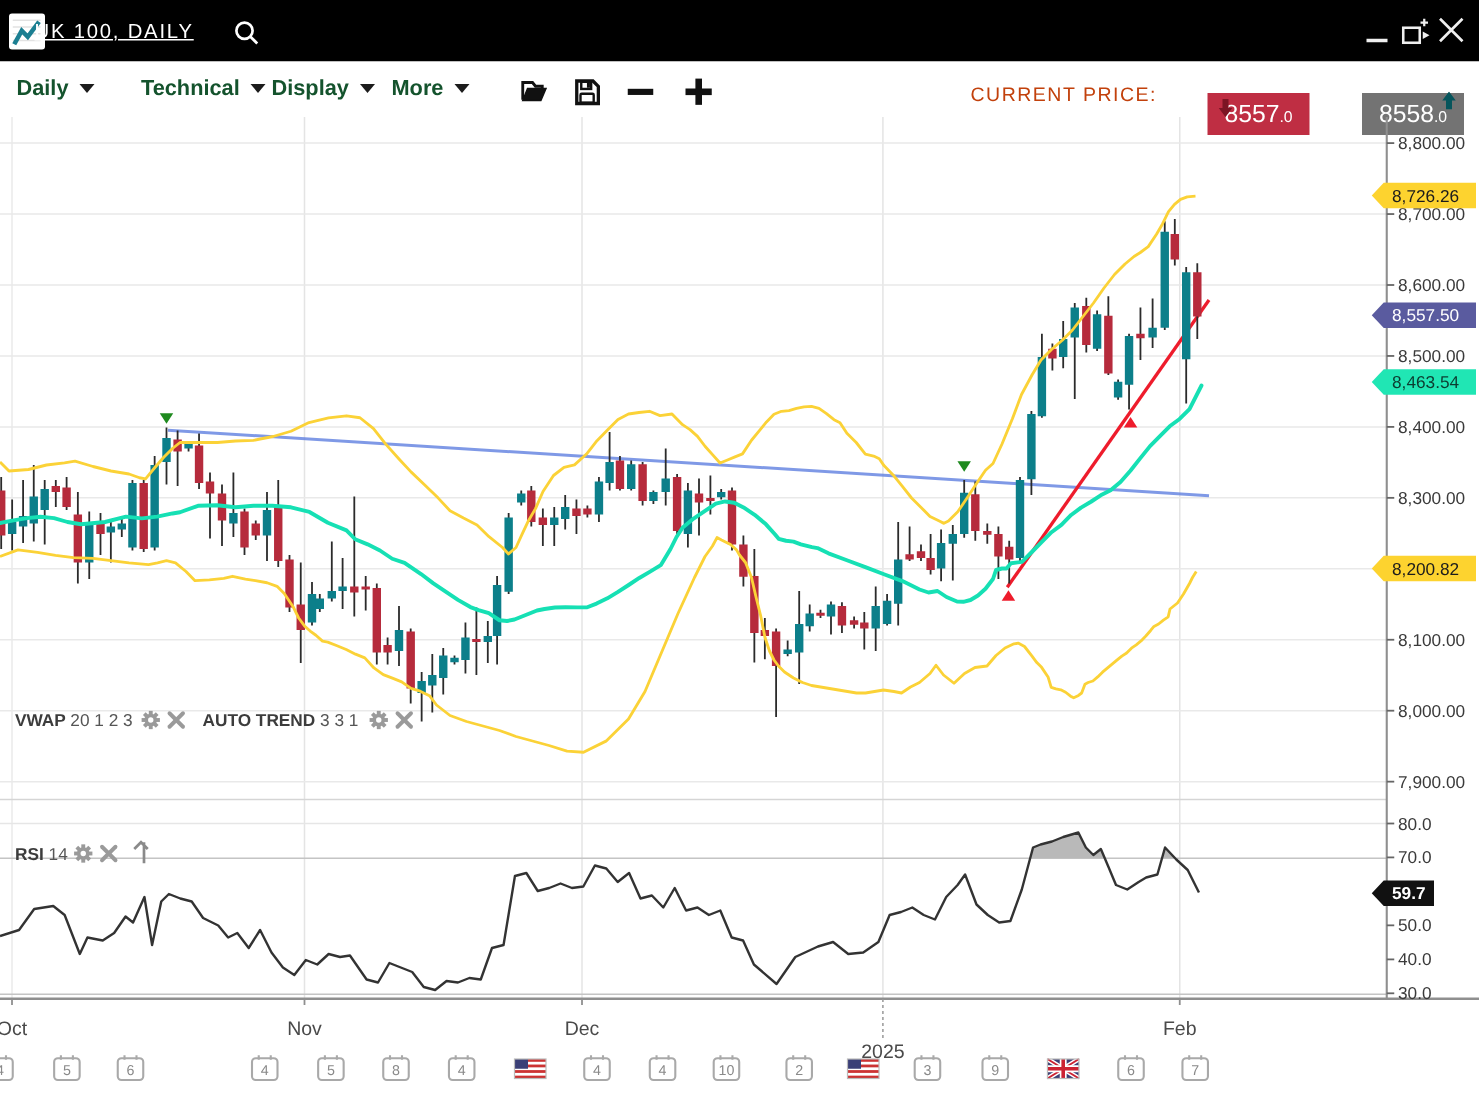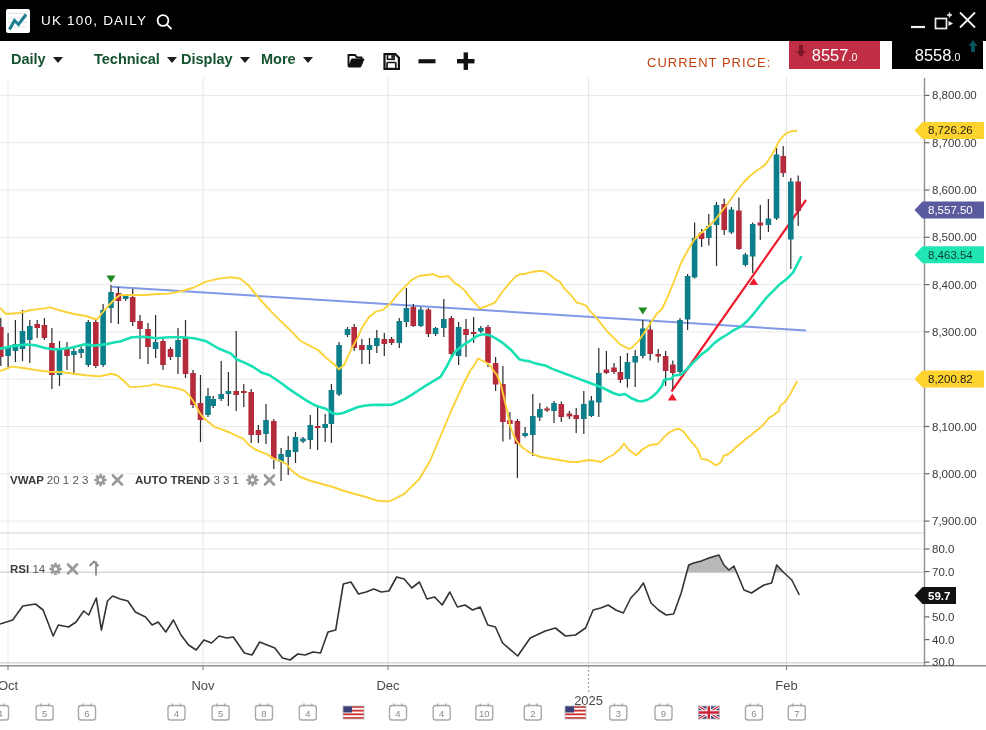--- a/index.html
+++ b/index.html
@@ -1,28 +1,28 @@
 <!DOCTYPE html>
 <html><head><meta charset="utf-8">
 <style>
 * { margin:0; padding:0; box-sizing:border-box; }
 html,body { width:986px; height:730px; overflow:hidden; background:#fff;
   font-family:"Liberation Sans", sans-serif; }
 .titlebar { position:absolute; left:0; top:0; width:986px; height:40.5px; background:#000; }
 .logo { position:absolute; left:5.5px; top:8.5px; width:24px; height:24px; background:#fff;
   border-radius:2px; }
-.title { position:absolute; left:41px; top:13px; color:#fff; font-size:13.5px;
-  letter-spacing:1.2px; }
+.title { position:absolute; left:23px; top:13px; color:#fff; font-size:13.5px;
+  letter-spacing:1.2px;text-decoration:underline; }
 .toolbar { position:absolute; left:0; top:40.5px; width:986px; height:37.5px; background:#fff; }
 .menu { position:absolute; top:10.5px; font-size:14.5px; font-weight:bold; color:#14532d; }
 .caret { display:inline-block; margin-left:7px; width:0; height:0; border-left:5px solid transparent;
   border-right:5px solid transparent; border-top:6px solid #1c1c1c; vertical-align:middle; }
 .cp { position:absolute; top:14.5px; left:647px; font-size:13px; letter-spacing:1px; color:#c2410c; }
-.btn { position:absolute; top:0; height:28px; width:91px; color:#fff; font-size:16.5px;
-  text-align:center; line-height:28px; }
+.btn { position:absolute; top:21px; height:28px; width:68px; color:#fff; font-size:16.5px;
+  text-align:center; line-height:28px;margin-left:16px; }
 .btn small { font-size:10.5px; }
 .chartsvg { position:absolute; left:0; top:78px; }
 </style></head>
 <body>
 <div class="titlebar">
   <div class="logo"><svg width="24" height="24" viewBox="0 0 24 24">
     <g stroke="#e2e2e2" stroke-width="1">
           <line x1="2.5" y1="4.5" x2="21" y2="4.5"></line>
     <line x1="2.5" y1="9" x2="21" y2="9"></line>
           <line x1="2.5" y1="13.5" x2="21" y2="13.5"></line>
@@ -62,21 +62,21 @@
         <rect x="119" y="12" width="17.5" height="4.4" fill="#111"></rect>
        <rect x="125.6" y="5.4" width="4.4" height="17.5" fill="#111"></rect>
       </g>
   </svg>
   <span class="cp">CURRENT PRICE:</span>
   <div class="btn" style="left:789px; background:#bf2e43;">8557<small>.0</small>
     <svg width="10" height="12" style="position:absolute;left:7px;top:4px">
       <path d="M5 12 L0.5 6 H3 V0 H7 V6 H9.5 Z" fill="#7c1524"></path>
       </svg>
   </div>
-  <div class="btn" style="left:892px; background:#000000;">8558<small>.0</small>
+  <div class="btn" style="left:892px; background:#737373;">8558<small>.0</small>
     <svg width="10" height="12" style="position:absolute;right:5px;top:-1px">
       <path d="M5 0 L0.5 6 H3 V12 H7 V6 H9.5 Z" fill="#06555c"></path>
       </svg>
   </div>
 </div>
 <svg class="chartsvg" width="986" height="652" viewBox="0 0 986 652">
 <line x1="8" y1="0" x2="8" y2="587.5" stroke="#eaeaea" stroke-width="1"></line>
 <line x1="203" y1="0" x2="203" y2="587.5" stroke="#e4e4e4" stroke-width="1"></line>
 <line x1="388" y1="0" x2="388" y2="587.5" stroke="#e4e4e4" stroke-width="1"></line>
 <line x1="588.6" y1="0" x2="588.6" y2="587.5" stroke="#e4e4e4" stroke-width="1"></line>

